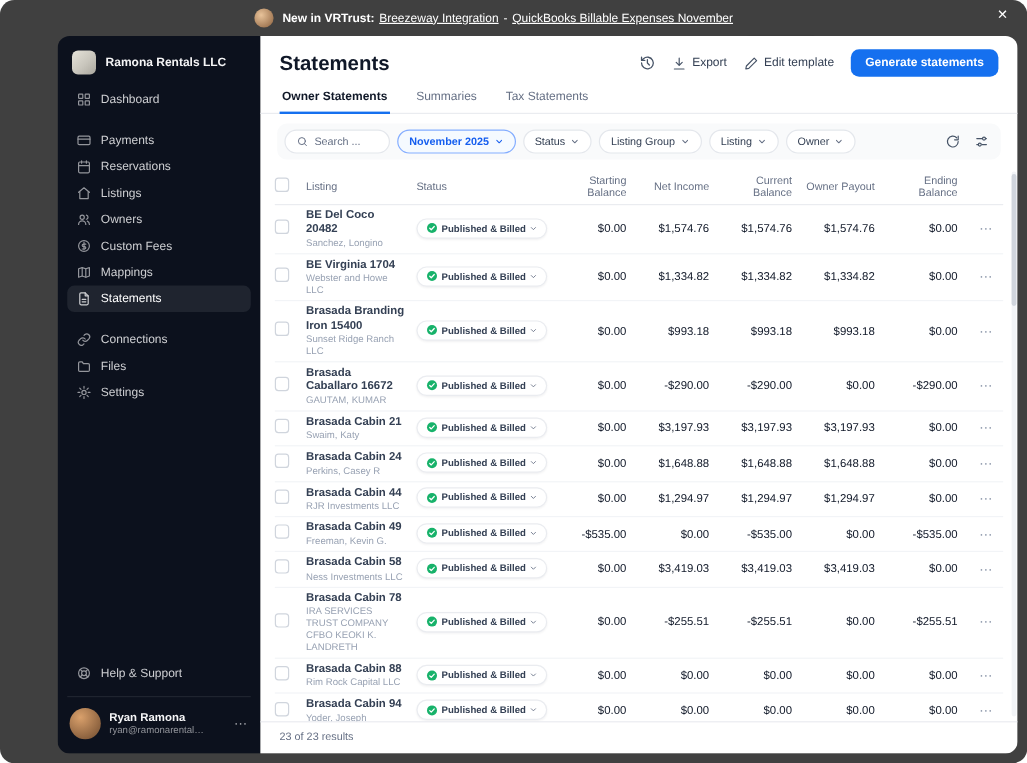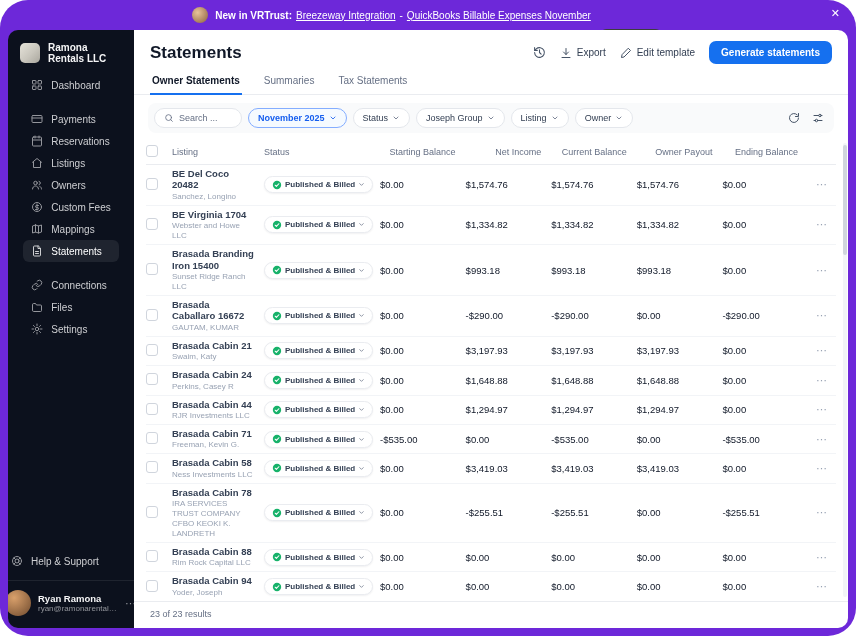--- a/index.html
+++ b/index.html
@@ -1,33 +1,33 @@
 <!DOCTYPE html>
 <html><head>
 <meta charset="utf-8">
 <style>
   * { margin:0; padding:0; box-sizing:border-box; }
   body { background:#fff; font-family:"Liberation Sans", sans-serif; }
-  .frame { width:856px; height:636px; background:#6d28d9; border-radius:28px; overflow:hidden; position:relative; }
+  .frame { width:856px; height:636px; background:#404040; border-radius:12px; overflow:hidden; position:relative;padding-left:40px; }
 
   
   .banner { height:30px; display:flex; align-items:center; justify-content:center; position:relative; color:#fff; }
   .banner-center { display:flex; align-items:center; gap:7px; font-size:10px; }
   .banner-avatar { width:16px; height:16px; border-radius:50%; background:radial-gradient(circle at 35% 35%, #e8c39a, #8a5f3c); flex-shrink:0; }
   .banner-text { display:flex; gap:4px; align-items:center; white-space:nowrap; }
   .banner-text b { font-weight:700; }
   .banner-text a { color:#fff; text-decoration:underline; cursor:pointer; }
   .learn-more { background:#2b2b2b; border:1px solid #3d3d3d; color:#fff; font-size:8.5px; font-weight:700; padding:3px 9px; border-radius:999px; cursor:pointer; font-family:inherit;margin-top:45px; }
   .banner-close { position:absolute; right:16px; top:8px; background:none; border:none; color:#fff; font-size:11px; cursor:pointer; line-height:1; }
 
   
   .app { display:flex; height:598px; margin:0 8px 8px 8px; border-radius:10px; overflow:hidden; }
 
   
-  .sidebar { width:126px; flex-shrink:0; background:#0C111D; color:#CECFD2; display:flex; flex-direction:column;align-items:center; }
+  .sidebar { width:169px; flex-shrink:0; background:#0C111D; color:#CECFD2; display:flex; flex-direction:column; }
   .org { display:flex; align-items:center; gap:8px; padding:12px 12px 10px 12px; cursor:pointer; }
   .org-logo { width:20px; height:20px; border-radius:5px; background:linear-gradient(135deg,#e6e3da 0%,#c9c6bd 55%,#a9a69d 100%); flex-shrink:0; }
   .org-name { font-size:10px; font-weight:600; color:#F5F5F6; }
   .menu { padding:0 8px; display:flex; flex-direction:column; }
   .menu-item { display:flex; align-items:center; gap:8px; padding:5px 8px; border-radius:6px; font-size:10px; color:#CECFD2; cursor:pointer; }
   .menu-item svg { width:12px; height:12px; color:#94969C; flex-shrink:0; }
   .menu-item.active { background:#1F242F; color:#FFFFFF; }
   .menu-item.active svg { color:#CECFD2; }
   .gap-before { margin-top:12px; }
   .sidebar-bottom { margin-top:auto; padding:0 8px 8px 8px; }
@@ -74,21 +74,21 @@
   .th-num { text-align:right; padding-right:10px; }
   .trow { padding:3px 0; border-bottom:1px solid #F2F4F7; cursor:pointer; }
   .checkbox { width:12px; height:12px; border:1px solid #D0D5DD; border-radius:3px; background:#fff; display:inline-block; cursor:pointer; }
   .c-listing { padding-right:10px; }
   .listing-name { font-size:9.5px; font-weight:700; color:#344054; line-height:1.2; }
   .listing-owner { font-size:8px; color:#98A2B3; line-height:1.25; margin-top:1px; }
   .status-pill { display:inline-flex; align-items:center; gap:3px; background:#fff; border:1px solid #EAECF0; border-radius:999px; padding:2.5px 7px; box-shadow:0 1px 2px rgba(16,24,40,.06); cursor:pointer; }
   .status-pill .check-ic { width:10px; height:10px; flex-shrink:0; }
   .status-text { font-size:8px; font-weight:700; color:#344054; white-space:nowrap; }
   .status-pill .chev { width:7px; height:7px; color:#667085; }
-  .num { padding-right:10px; font-size:9.5px; color:#101828; }
+  .num { text-align:right; padding-right:10px; font-size:9.5px; color:#101828; }
   .c-actions { text-align:center; color:#98A2B3; font-size:11px; letter-spacing:1px; cursor:pointer; }
   .vscroll { position:absolute; right:1px; top:4px; bottom:4px; width:4px; border-radius:2px; background:#F2F4F7; }
   .vthumb { position:absolute; top:2px; left:0; width:4px; height:110px; border-radius:2px; background:#D0D5DD; }
 
   .results { border-top:1px solid #EAECF0; padding:7px 16px 9px 16px; font-size:9px; color:#667085; }
 </style>
 </head>
 <body>
 
 <div class="frame">
@@ -265,21 +265,21 @@
             </svg>
         </div>
         <div id="filter-pills">
             <div class="pill">
               <span>Status</span>
               <svg class="chev" viewBox="0 0 24 24" fill="none" stroke="currentColor" stroke-width="2.5" stroke-linecap="round" stroke-linejoin="round">
                 <path d="m6 9 6 6 6-6"></path>
               </svg>
             </div>
             <div class="pill">
-              <span>Joseph Group</span>
+              <span>Listing Group</span>
               <svg class="chev" viewBox="0 0 24 24" fill="none" stroke="currentColor" stroke-width="2.5" stroke-linecap="round" stroke-linejoin="round">
                 <path d="m6 9 6 6 6-6"></path>
               </svg>
             </div>
             <div class="pill">
               <span>Listing</span>
               <svg class="chev" viewBox="0 0 24 24" fill="none" stroke="currentColor" stroke-width="2.5" stroke-linecap="round" stroke-linejoin="round">
                 <path d="m6 9 6 6 6-6"></path>
               </svg>
             </div>
@@ -491,21 +491,21 @@
     <div class="num">$0.00</div>
     <div class="num">$1,294.97</div>
     <div class="num">$1,294.97</div>
     <div class="num">$1,294.97</div>
     <div class="num">$0.00</div>
     <div class="c-actions">⋯</div>
   </div>
             <div class="trow">
     <div><span class="checkbox"></span></div>
     <div class="c-listing">
-      <div class="listing-name">Brasada Cabin 71</div>
+      <div class="listing-name">Brasada Cabin 49</div>
       <div class="listing-owner">Freeman, Kevin G.</div>
     </div>
     <div>
       <span class="status-pill">
         <svg class="check-ic" viewBox="0 0 24 24">
                     <circle cx="12" cy="12" r="10" fill="#17B26A"></circle>
                     <path d="m7.5 12.5 3 3 6-6.5" fill="none" stroke="#fff" stroke-width="2.5" stroke-linecap="round" stroke-linejoin="round"></path>
                   </svg>
         <span class="status-text">Published &amp; Billed</span>
         <svg class="chev" viewBox="0 0 24 24" fill="none" stroke="currentColor" stroke-width="2.5" stroke-linecap="round" stroke-linejoin="round">

